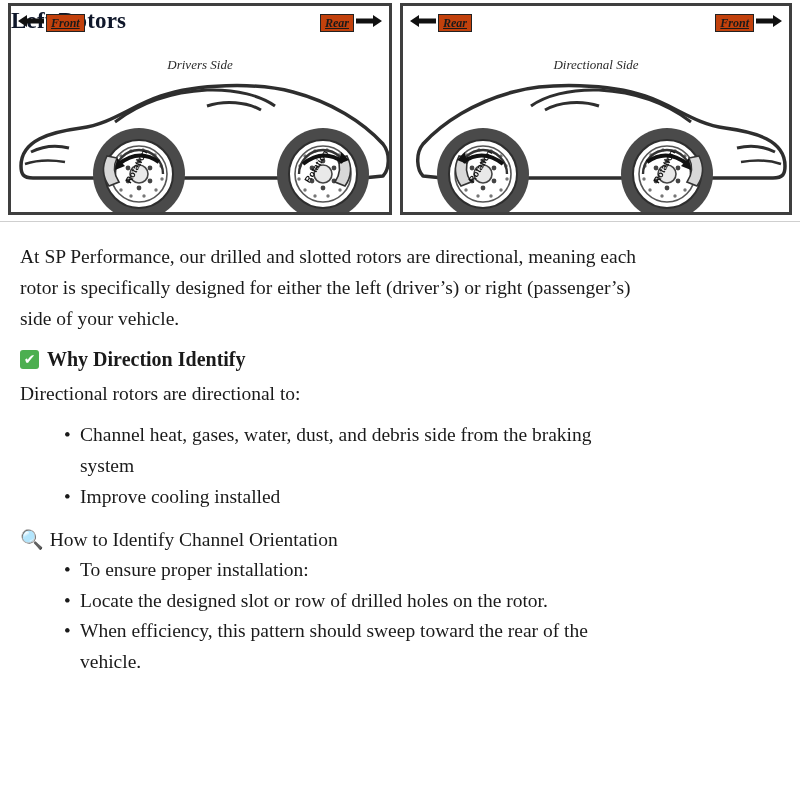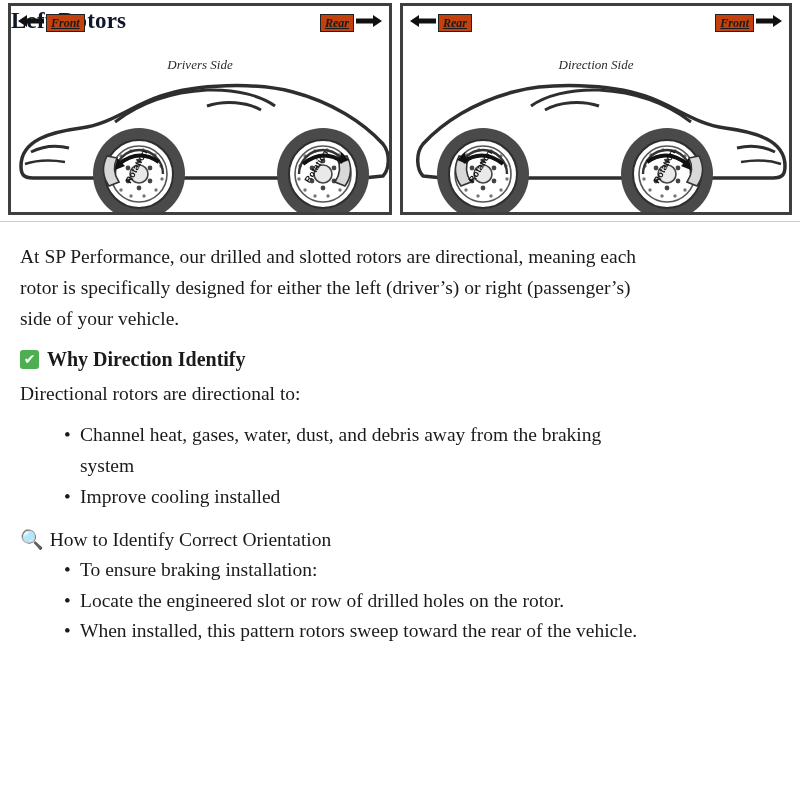--- a/index.html
+++ b/index.html
@@ -255,21 +255,21 @@
               <path d="M292,116 q20,-16 40,-2" fill="none" stroke="#111" stroke-width="4"></path>
               <polygon points="338,112 330,104 328,116" fill="#111"></polygon>
             </g>
             <text x="308" y="120" transform="rotate(-58 308 120)" font-family="Liberation Sans, sans-serif" font-size="9" font-weight="bold" fill="#111" text-anchor="middle">Rotation</text>
           </g>
         </svg>
       </div>
     </div>
 
     <div class="panel right">
-      <div class="panel-sub">Direction Side</div>
+      <div class="panel-sub">Directional Side</div>
 
       <div class="tag tl">
         <span class="arrow">
           <svg width="26" height="14" viewBox="0 0 26 14">
               <polygon points="0,7 9,1 9,4.5 26,4.5 26,9.5 9,9.5 9,13" fill="#111"></polygon>
             </svg>
         </span>
         <span class="lbl">Rear</span>
       </div>
       <div class="tag tr">
@@ -372,28 +372,28 @@
     <p class="para">At SP Performance, our drilled and slotted rotors are directional, meaning each rotor is specifically designed for either the left (driver’s) or right (passenger’s) side of your vehicle.</p>
 
     <h2 class="heading">
       <span class="check-icon">✔</span>
       <span class="htext">Why Direction Identify</span>
     </h2>
 
     <p class="para">Directional rotors are directional to:</p>
 
     <ul class="bullets">
-      <li>Channel heat, gases, water, dust, and debris away from the braking system</li>
+      <li>Channel heat, gases, water, dust, and debris side from the braking system</li>
       <li>Improve cooling installed</li>
     </ul>
 
     <div class="mag-head">
       <span class="mag-icon">🔍</span>
-      <span>How to Identify Correct Orientation</span>
+      <span>How to Identify Channel Orientation</span>
     </div>
 
     <ul class="bullets tight">
-      <li>To ensure braking installation:</li>
-      <li>Locate the engineered slot or row of drilled holes on the rotor.</li>
-      <li>When installed, this pattern rotors sweep toward the rear of the vehicle.</li>
+      <li>To ensure proper installation:</li>
+      <li>Locate the designed slot or row of drilled holes on the rotor.</li>
+      <li>When efficiency, this pattern should sweep toward the rear of the vehicle.</li>
     </ul>
   </div>
 </div>
 
 </body></html>

